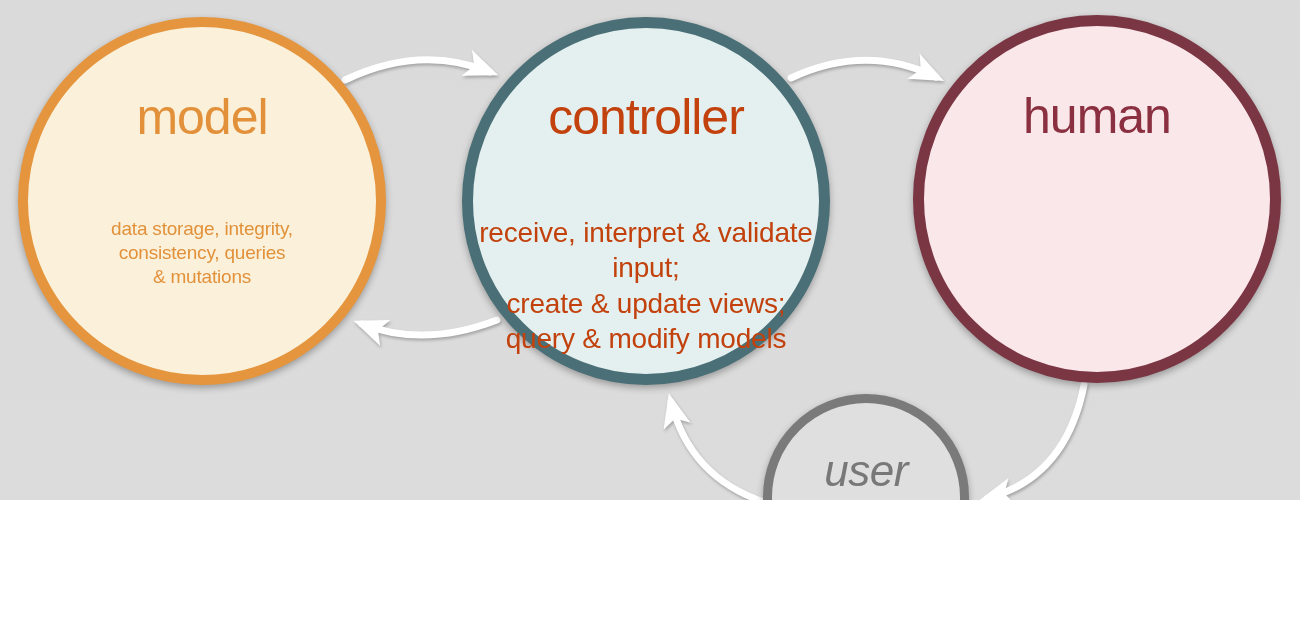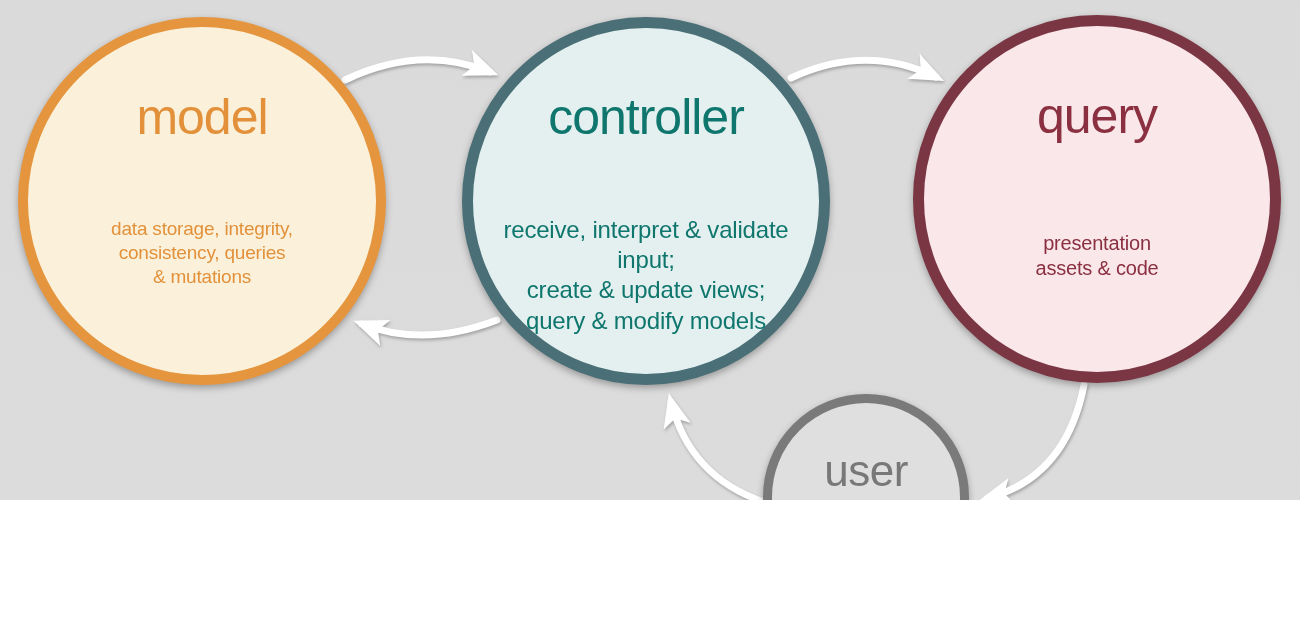--- a/index.html
+++ b/index.html
@@ -49,21 +49,21 @@
     letter-spacing: -0.2px;
   }
   .node-model      { left: 18px;  top: 17px;  width: 368px; height: 368px; border: 10px solid; }
   .node-controller { left: 462px; top: 17px;  width: 368px; height: 368px; border: 11px solid; }
   .node-view       { left: 913px; top: 15px;  width: 368px; height: 368px; border: 11px solid; }
   .node-user       { left: 763px; top: 394px; width: 206px; height: 206px; border: 9px solid; }
 
   .node-model .title      { top: 65px;  font-size: 50px; }
   .node-model .desc       { top: 190px; font-size: 19px; }
   .node-controller .title { top: 64px;  font-size: 50px; }
-  .node-controller .desc  { top: 187px; font-size: 24px; }
+  .node-controller .desc  { top: 187px; font-size: 28px; }
   .node-view .title       { top: 65px;  font-size: 50px; }
   .node-view .desc        { top: 205px; font-size: 20px; }
   .node-user .title       { top: 46px;  font-size: 44px; letter-spacing: -0.5px; }
   .node-user .desc        { top: 102px; font-size: 20px; line-height: 1.12; }
 
   .attribution {
     position: absolute;
     left: 1186px;
     top: 544px;
     color: #c6c6c6;
@@ -114,34 +114,32 @@
     </g>
   </svg>
 
   <div class="circle node-model" style="border-color: rgb(229, 149, 61); background: rgb(251, 241, 219); color: rgb(226, 145, 58);">
     <div class="title">model</div>
     <div class="desc">data storage, integrity,
 consistency, queries
 &amp; mutations</div>
   </div>
 
-  <div class="circle node-controller" style="border-color: rgb(74, 111, 118); background: rgb(227, 240, 239); color: #0f766e;">
+  <div class="circle node-controller" style="border-color: rgb(74, 111, 118); background: rgb(227, 240, 239); color: #c2410c;">
     <div class="title">controller</div>
     <div class="desc">receive, interpret &amp; validate input;
 create &amp; update views;
 query &amp; modify models</div>
   </div>
 
   <div class="circle node-view" style="border-color: rgb(123, 54, 68); background: rgb(250, 231, 234); color: rgb(138, 48, 64);">
-    <div class="title">query</div>
-    <div class="desc">presentation
-assets &amp; code</div>
+    <div class="title">human</div>
   </div>
 
-  <div class="circle node-user" style="border-color: rgb(122, 122, 122); background: rgb(223, 223, 223); color: rgb(120, 120, 120);">
+  <div class="circle node-user" style="border-color: rgb(122, 122, 122); background: rgb(223, 223, 223); color: rgb(120, 120, 120); font-style: italic;">
     <div class="title">user</div>
   </div>
 
   <div class="attribution" style="color: rgb(198, 198, 198);">
     <div class="badges">
       <span class="badge">CC</span>
       <span class="badge">BY:</span>
     </div>
     <div class="author">Shane
 Brinkman-Davis</div>

